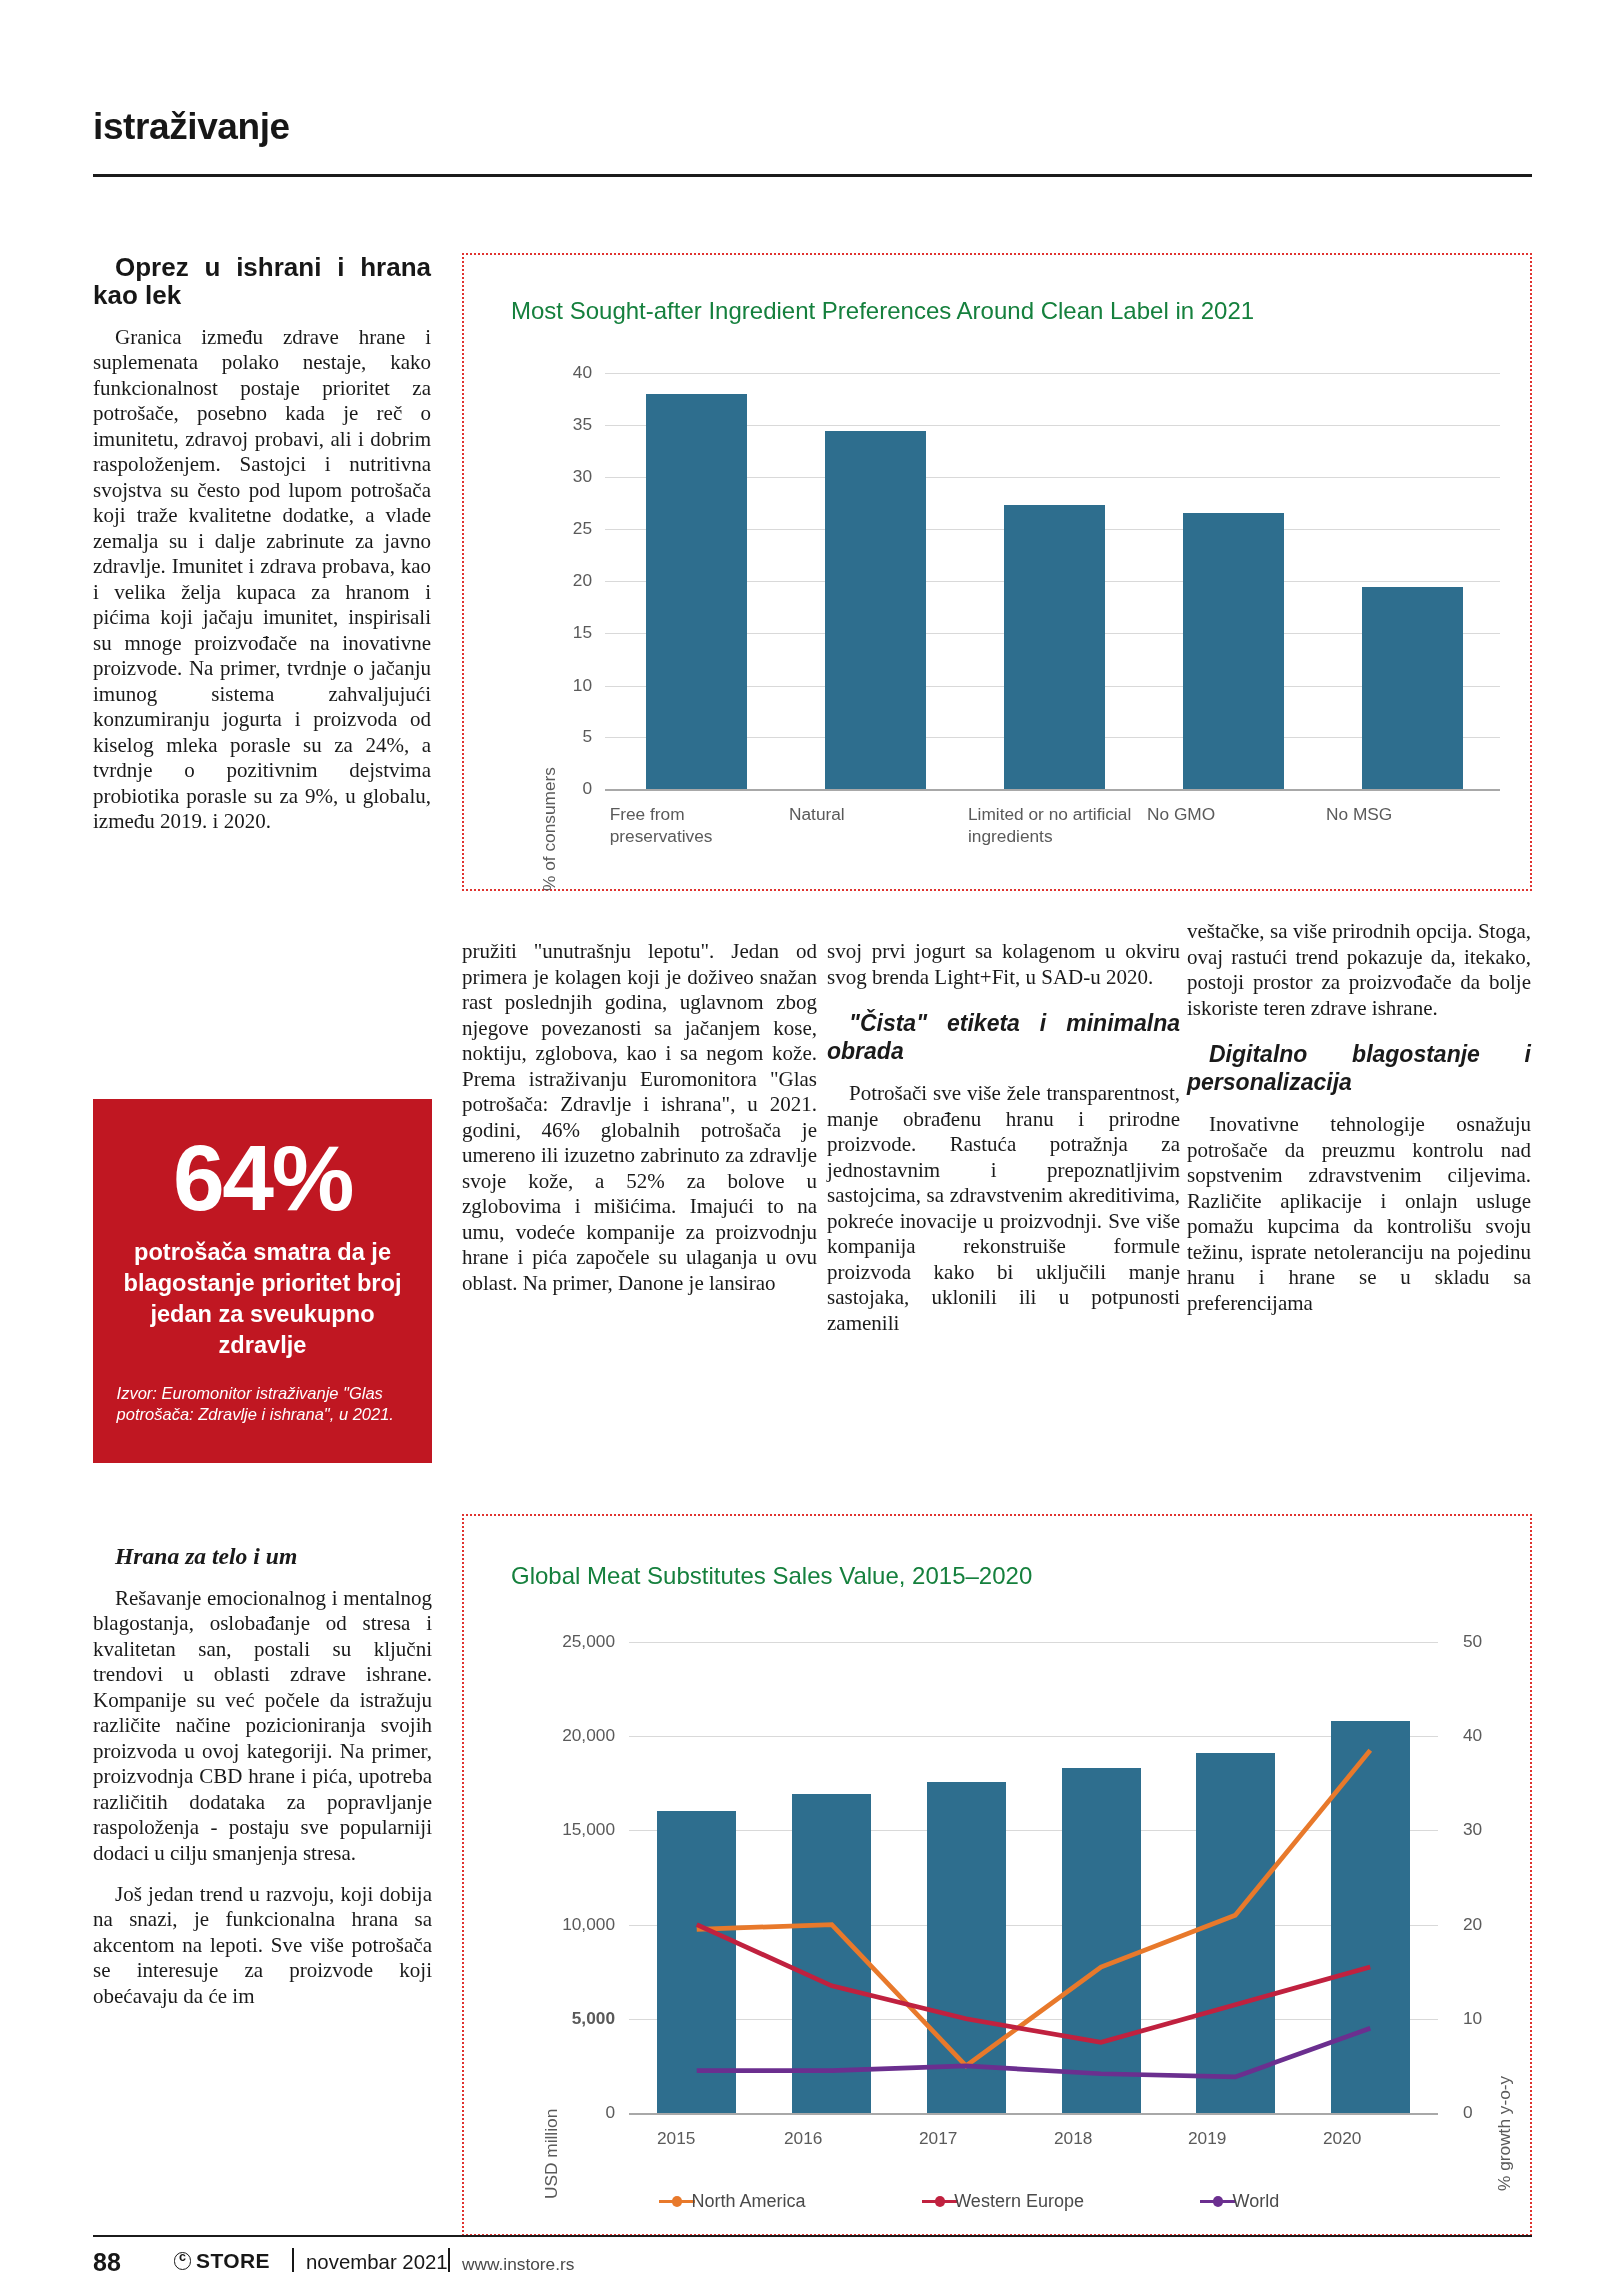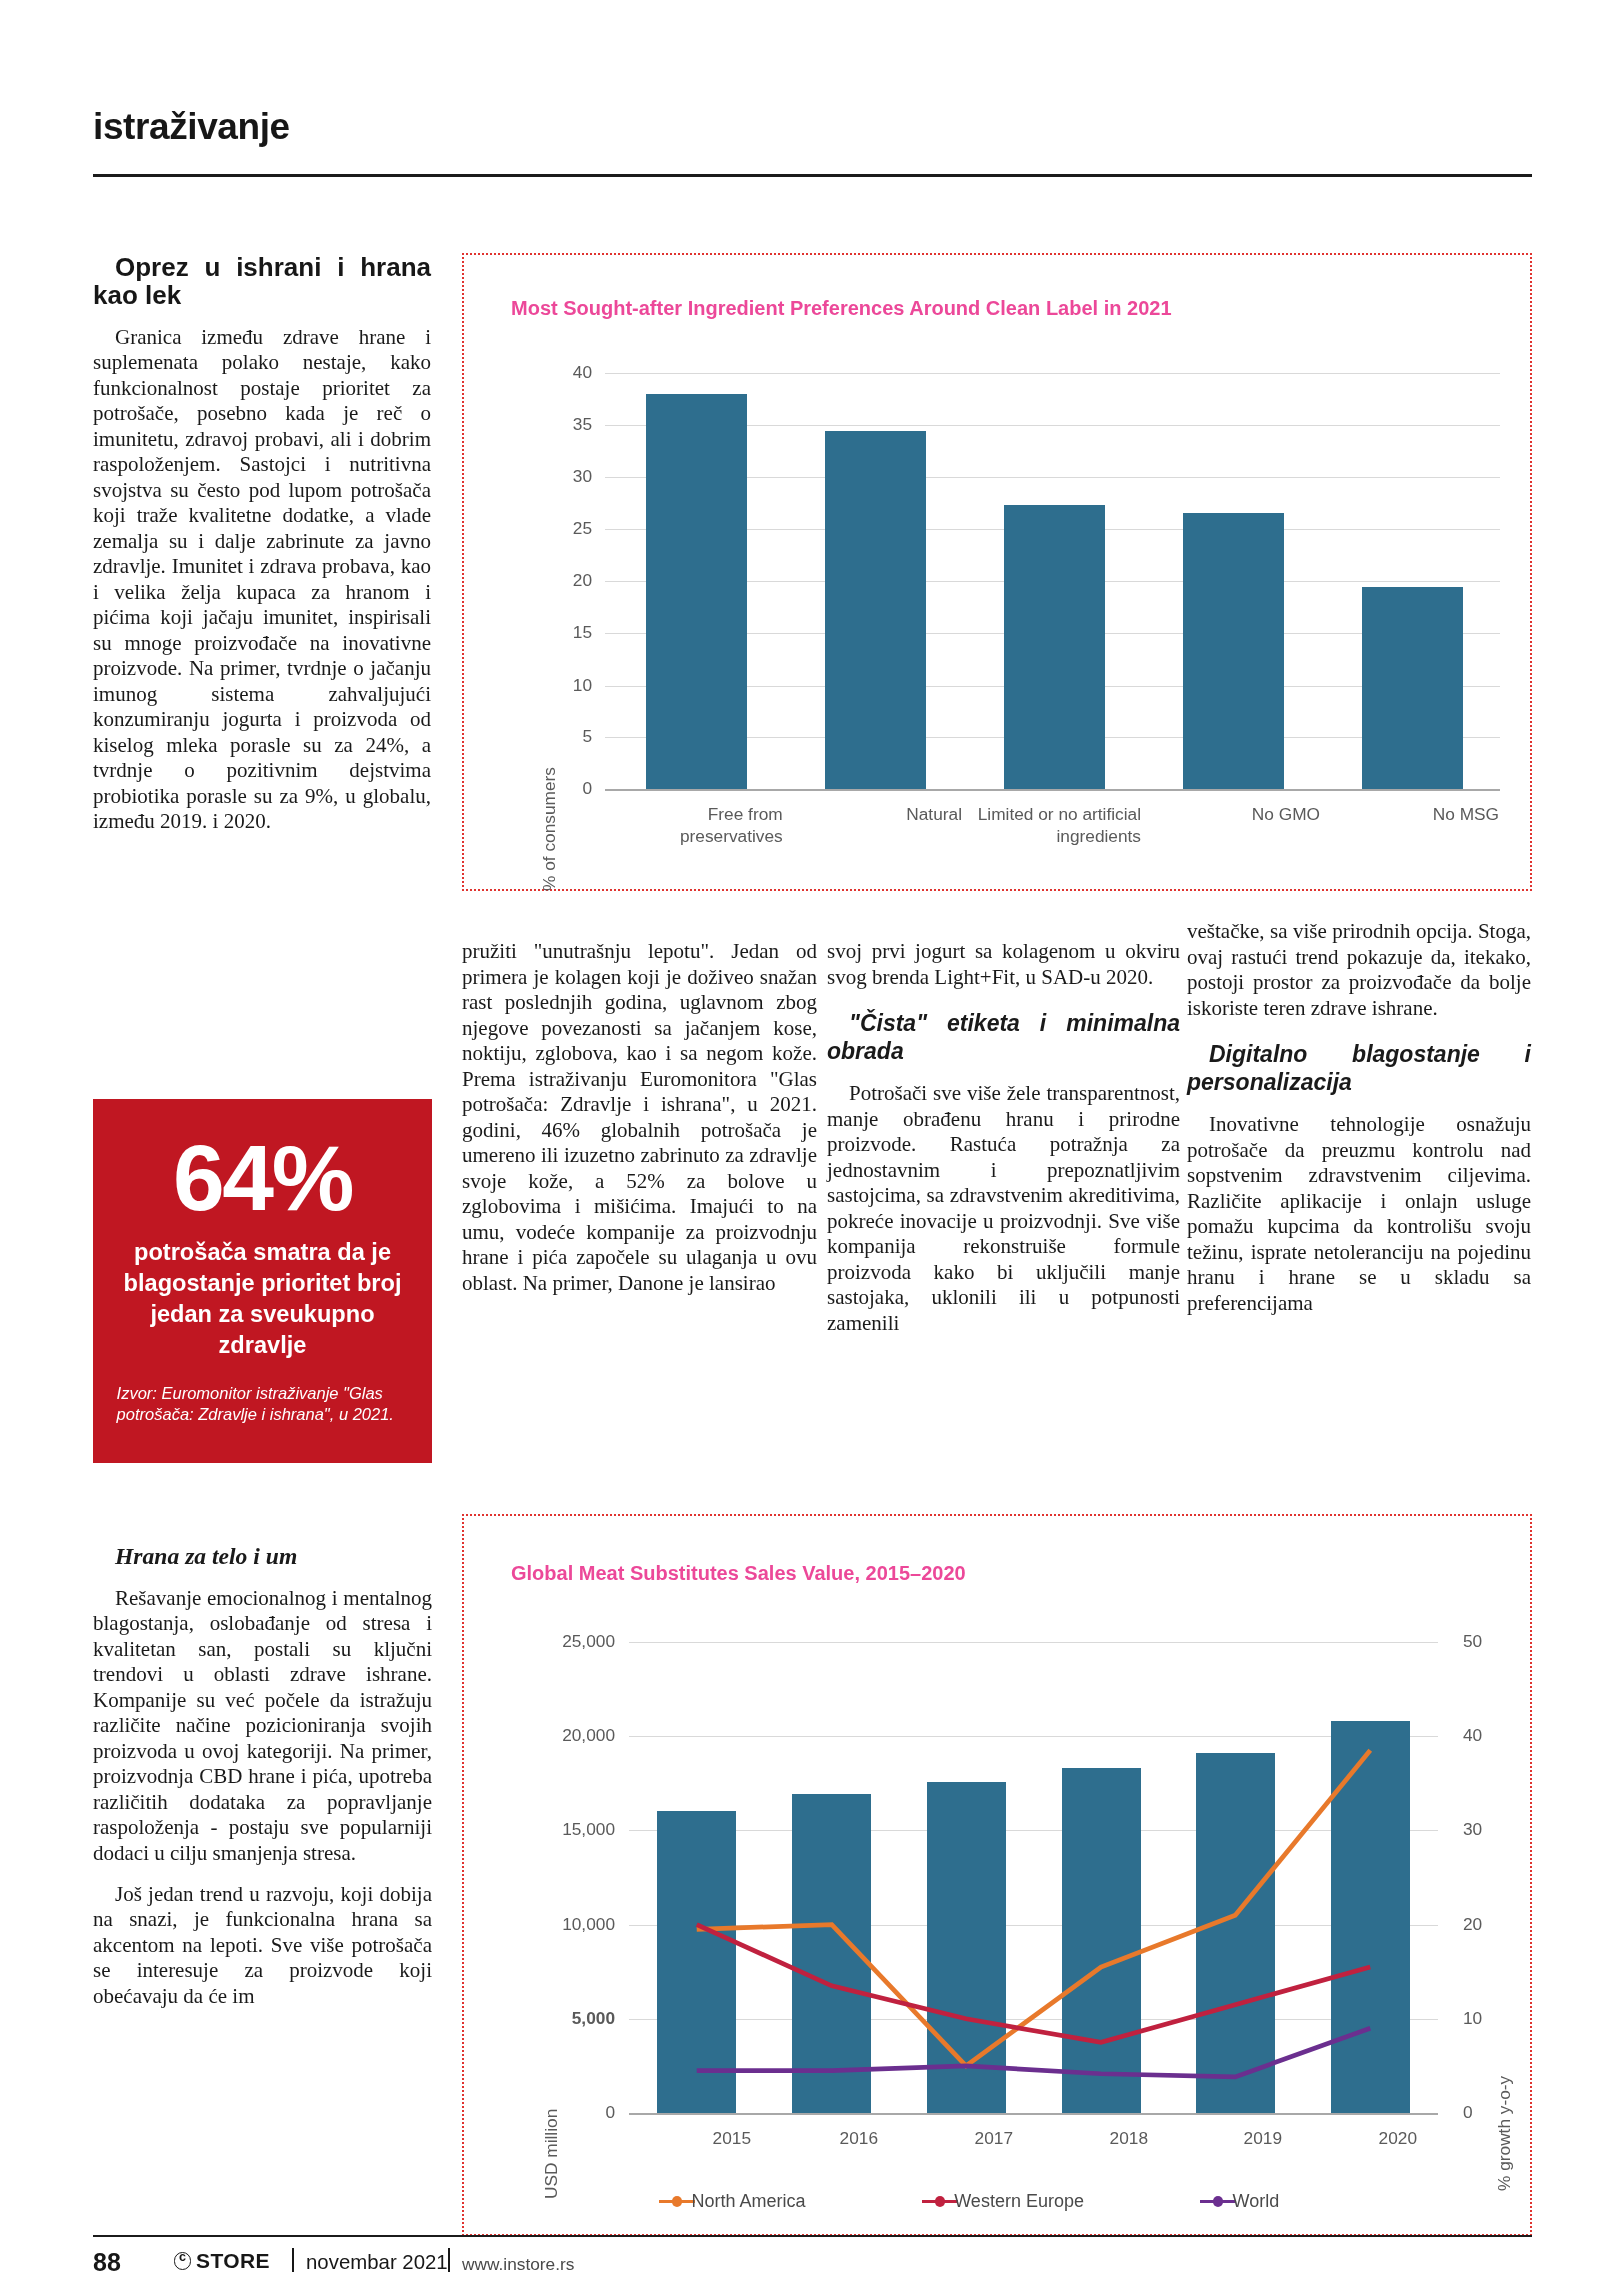--- a/index.html
+++ b/index.html
@@ -78,32 +78,32 @@
 
   
   .chartbox {
     position:absolute; border:2.4px dotted #e0332f; background:#ffffff;
   }
   #chart1 { left:462px; top:253px; width:1070px; height:638px; }
   #chart2 { left:462px; top:1514px; width:1070px; height:722px; }
 
   .chart-title {
     font-family:"Liberation Sans", sans-serif;
-    font-weight:700; font-size:20px; color:#ec4899;
+    font-weight:400; font-size:24px; color:#15803d;
   }
   #chart1 .chart-title { position:absolute; left:47px; top:42px; }
   #chart2 .chart-title { position:absolute; left:47px; top:46px; }
 
   .plot { position:absolute; }
   .axis-label {
     font-family:"Liberation Sans", sans-serif;
     font-size:17.3px; color:#5a5a5a;
   }
   .ytick { position:absolute; text-align:right; }
-  .xtick { position:absolute; text-align:right; line-height:22px; }
+  .xtick { position:absolute; text-align:left; line-height:22px; }
   .vlabel {
     position:absolute; transform:rotate(-90deg); transform-origin:left top;
     white-space:nowrap;
   }
   .gridline { position:absolute; height:0.8px; background:#d9d9d9; }
   .axisline { position:absolute; background:#bfbfbf; }
   .bar { position:absolute; background:#2e6e8e; }
 
   
   .legend { position:absolute; display:flex; gap:44px; align-items:center;

